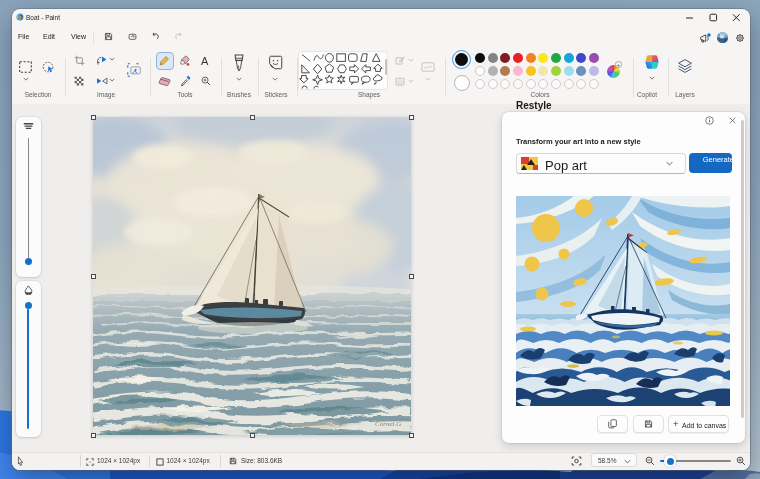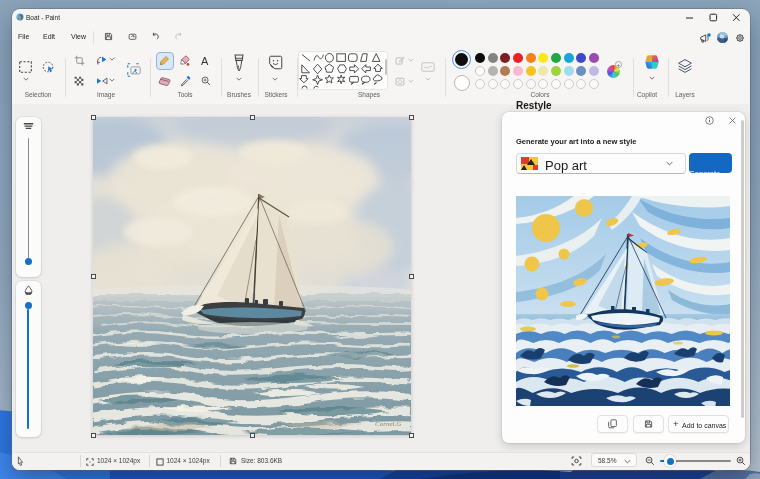--- a/index.html
+++ b/index.html
@@ -456,35 +456,35 @@
 <div class="panel"></div>
 <div class="abs" style="left:516px;top:100px;font-size:10px;font-weight:bold;color:#1a1a1a">Restyle</div>
 <svg class="abs" style="left:705px;top:116px" width="9" height="9" viewBox="0 0 16 16">
   <circle cx="8" cy="8" r="6.7" fill="none" stroke="#454545" stroke-width="1.2"></circle>
   <path d="M8,7 v4" stroke="#454545" stroke-width="1.4"></path>
         <circle cx="8" cy="4.8" r="0.9" fill="#454545"></circle>
 </svg>
 <svg class="abs" style="left:728px;top:116px" width="9" height="9" viewBox="0 0 16 16">
   <path d="M3,3 L13,13 M13,3 L3,13" stroke="#454545" stroke-width="1.2"></path>
 </svg>
-<div class="abs" style="left:516px;top:137px;font-size:7.5px;font-weight:bold;color:#202020">Generate your art into a new style</div>
+<div class="abs" style="left:516px;top:137px;font-size:7.5px;font-weight:bold;color:#202020">Transform your art into a new style</div>
 <div class="abs" style="left:516px;top:153px;width:170px;height:21px;background:#fdfdfd;border:1px solid #dad7d5;border-bottom-color:#b9b6b4;border-radius:4px"></div>
 <svg class="abs" style="left:521px;top:157px" width="17" height="13" viewBox="0 0 17 13">
   <rect width="17" height="13" fill="#f2c83c"></rect>
   <path d="M0,0 h8 v7 h-8 Z" fill="#e23b2e"></path>
   <path d="M10,2 l4,6 h-8 Z" fill="#222"></path>
   <path d="M3,8 l3,5 h-6 Z" fill="#222"></path>
         <rect x="12" y="8" width="5" height="5" fill="#e23b2e"></rect>
 </svg>
 <div class="abs" style="left:545px;top:158px;font-size:13px;color:#1b1b1b">Pop art</div>
 <svg class="abs" style="left:666px;top:161px" width="7" height="5" viewBox="0 0 10 7">
         <path d="M1,1.5 L5,5.5 L9,1.5" fill="none" stroke="#4a4a4a" stroke-width="1.2"></path>
       </svg>
 <div class="abs" style="left:689px;top:153px;width:43px;height:20px;background:#1568c2;border-radius:4px"></div>
-<div class="abs" style="left:689px;top:164px;width:45px;height:20px;font-size:7.5px;color:#fff;text-align:left;line-height:20px">Generate</div>
+<div class="abs" style="left:689px;top:150px;width:45px;height:20px;font-size:7.5px;color:#fff;text-align:right;line-height:20px">Generate</div>
 
 <svg class="abs" style="left:516px;top:196px" width="214" height="210" viewBox="0 0 214 210">
   <defs>
     <linearGradient id="psky" x1="0" y1="0" x2="0" y2="1">
       <stop offset="0" stop-color="#a4cbe8"></stop>
             <stop offset="1" stop-color="#c8dff0"></stop>
     </linearGradient>
     <linearGradient id="psea" x1="0" y1="0" x2="0" y2="1">
       <stop offset="0" stop-color="#a6cbe2"></stop>
             <stop offset=".35" stop-color="#5a8cc4"></stop>

